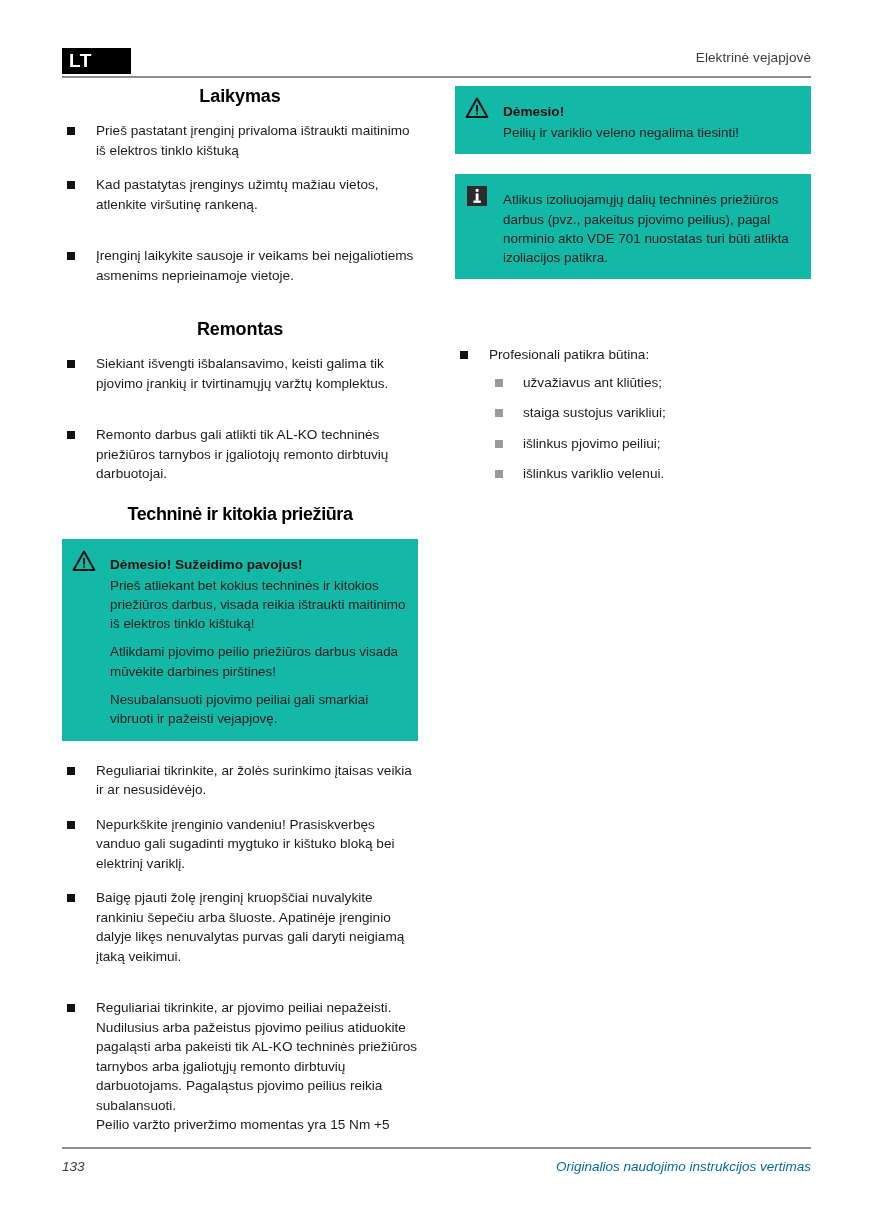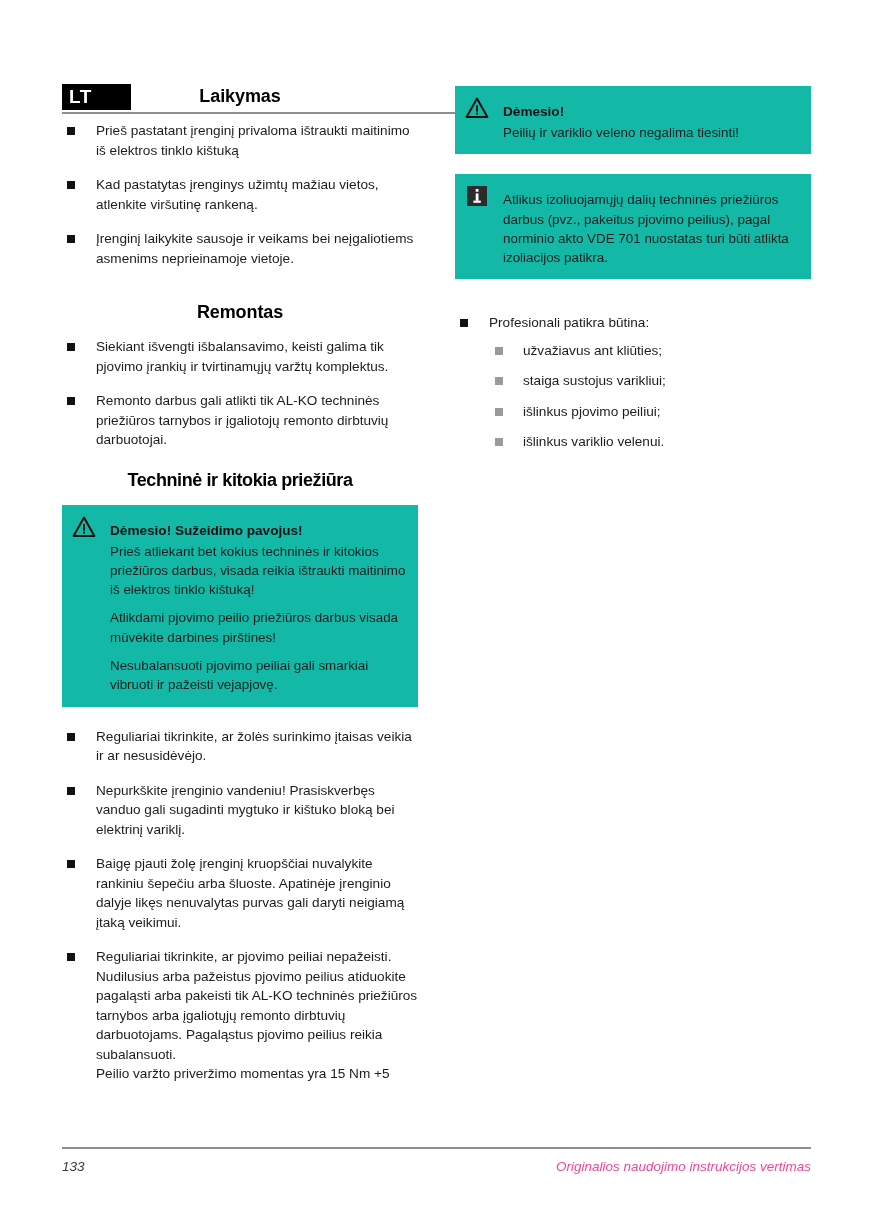--- a/index.html
+++ b/index.html
@@ -20,21 +20,20 @@
     box-sizing: border-box;
   }
 
   
   .page-header {
     position: absolute;
     left: 62px;
     top: 46px;
     width: 749px;
     height: 32px;
-    margin-top: 36px;
   }
   .lang-badge {
     position: absolute;
     left: 0;
     top: 2px;
     width: 69px;
     height: 26px;
     background: #000000;
     color: #ffffff;
     font-size: 19px;
@@ -89,21 +88,21 @@
     padding: 0;
   }
   ul.bullets > li {
     position: relative;
     padding-left: 34px;
     margin-bottom: 15px;
     font-size: 13.6px;
     line-height: 19.5px;
     color: #1c1c1c;
   }
-  ul.bullets > li:last-child { margin-bottom: 0; }
+  ul.bullets > li:last-child { margin-bottom: 0; margin-top: 32px; }
   ul.bullets > li .sq {
     position: absolute;
     left: 5px;
     top: 6px;
     width: 8px;
     height: 8px;
     background: #111111;
   }
 
   ul.bullets-sub {
@@ -187,21 +186,21 @@
     left: 0;
     top: 12px;
     font-size: 13.5px;
     color: #3c3c3c;
   }
   .footer-note {
     position: absolute;
     right: 0;
     top: 12px;
     font-size: 13.5px;
-    color: #ec4899;
+    color: #0369a1;
     text-align: center;
   }
 </style>
 </head>
 <body>
 
 <div class="page">
 
   <div class="page-header">
     <div class="lang-badge">LT</div>

